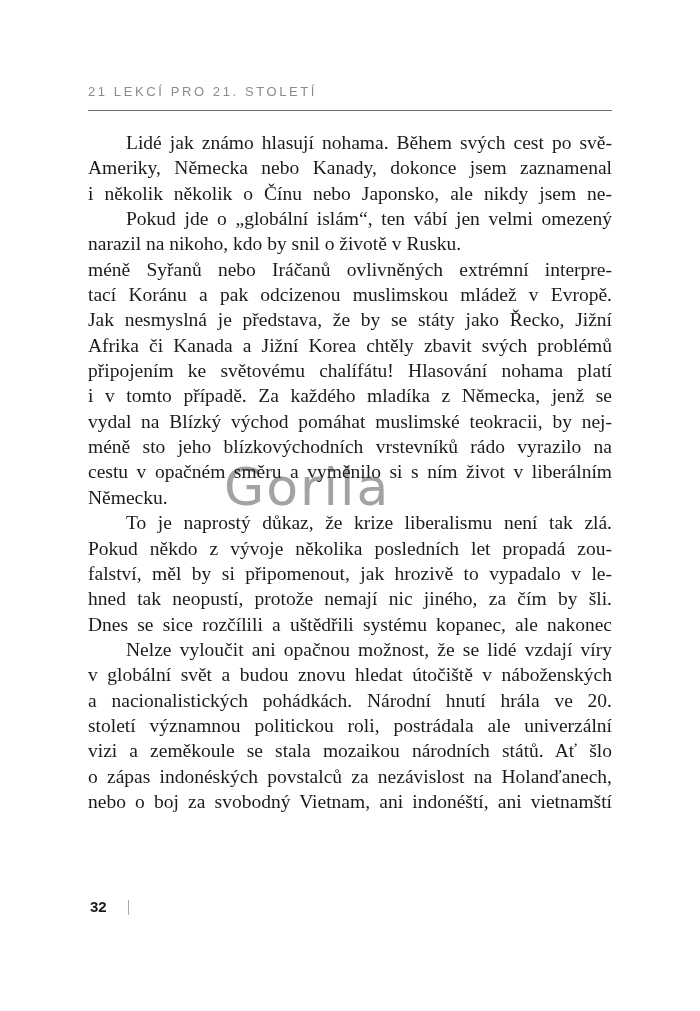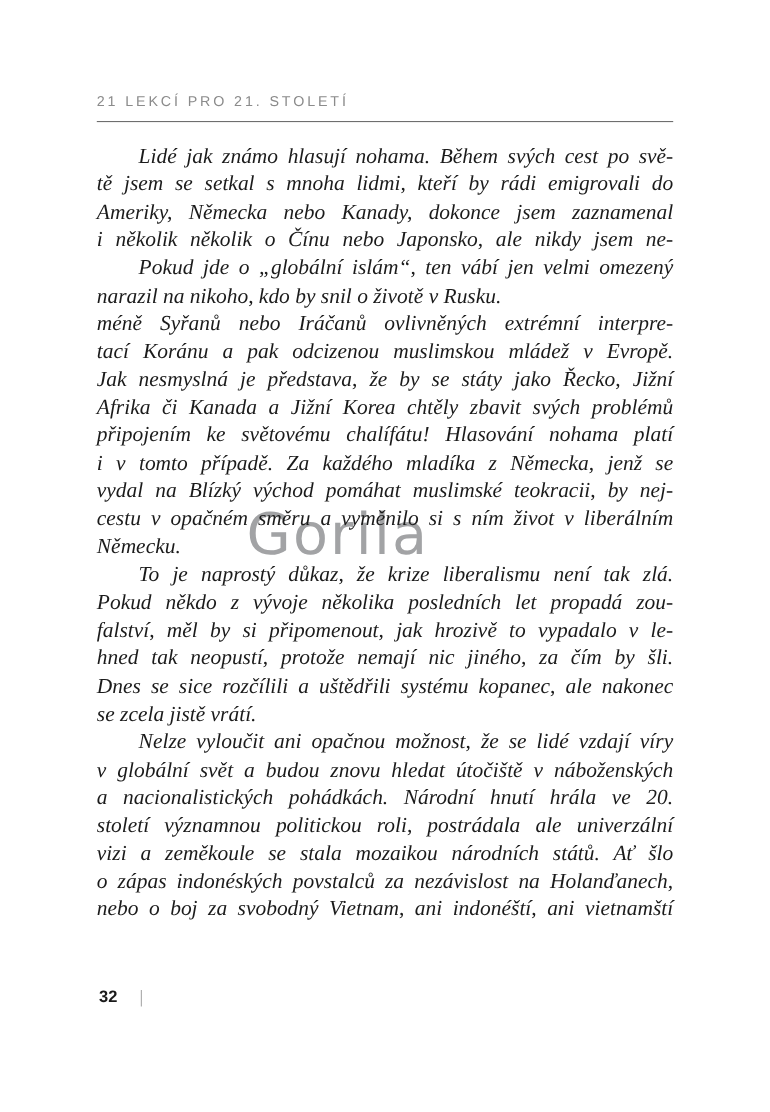--- a/index.html
+++ b/index.html
@@ -48,21 +48,20 @@
     width: 524px;
     z-index: 1;
     font-size: 19.5px;
     line-height: 25.35px;
     color: #1b1b1b;
   }
   .bline {
     text-align: justify;
     text-align-last: justify;
     white-space: normal;
-    font-style: italic;
   }
   .bline.endline { text-align-last: left; }
   .bline.indent { text-indent: 38px; }
   .footer {
     position: absolute;
     left: 90px;
     top: 897px;
     height: 18px;
     display: flex;
     align-items: flex-end;
@@ -85,40 +84,39 @@
 <body>
 
 <div class="page">
   <div class="running-head" style="color: rgb(139, 139, 139);">21 LEKCÍ PRO 21. STOLETÍ</div>
   <div class="head-rule"></div>
 
   <div class="watermark" style="color: rgb(162, 163, 165);">Gorila</div>
 
   <div class="text-column" style="color: rgb(27, 27, 27);">
       <div class="bline indent">Lidé jak známo hlasují nohama. Během svých cest po svě-</div>
-      <div class="bline">tě jsem se setkal s mnoha lidmi, kteří by rádi emigrovali do</div>
       <div class="bline">Ameriky, Německa nebo Kanady, dokonce jsem zaznamenal</div>
       <div class="bline">i několik několik o Čínu nebo Japonsko, ale nikdy jsem ne-</div>
       <div class="bline indent">Pokud jde o „globální islám“, ten vábí jen velmi omezený</div>
       <div class="bline endline">narazil na nikoho, kdo by snil o životě v Rusku.</div>
       <div class="bline">méně Syřanů nebo Iráčanů ovlivněných extrémní interpre-</div>
       <div class="bline">tací Koránu a pak odcizenou muslimskou mládež v Evropě.</div>
       <div class="bline">Jak nesmyslná je představa, že by se státy jako Řecko, Jižní</div>
       <div class="bline">Afrika či Kanada a Jižní Korea chtěly zbavit svých problémů</div>
       <div class="bline">připojením ke světovému chalífátu! Hlasování nohama platí</div>
       <div class="bline">i v tomto případě. Za každého mladíka z Německa, jenž se</div>
       <div class="bline">vydal na Blízký východ pomáhat muslimské teokracii, by nej-</div>
+      <div class="bline">méně sto jeho blízkovýchodních vrstevníků rádo vyrazilo na</div>
       <div class="bline">cestu v opačném směru a vyměnilo si s ním život v liberálním</div>
       <div class="bline endline">Německu.</div>
       <div class="bline indent">To je naprostý důkaz, že krize liberalismu není tak zlá.</div>
       <div class="bline">Pokud někdo z vývoje několika posledních let propadá zou-</div>
       <div class="bline">falství, měl by si připomenout, jak hrozivě to vypadalo v le-</div>
       <div class="bline">hned tak neopustí, protože nemají nic jiného, za čím by šli.</div>
       <div class="bline">Dnes se sice rozčílili a uštědřili systému kopanec, ale nakonec</div>
-      <div class="bline endline">se zcela jistě vrátí.</div>
       <div class="bline indent">Nelze vyloučit ani opačnou možnost, že se lidé vzdají víry</div>
       <div class="bline">v globální svět a budou znovu hledat útočiště v náboženských</div>
       <div class="bline">a nacionalistických pohádkách. Národní hnutí hrála ve 20.</div>
       <div class="bline">století významnou politickou roli, postrádala ale univerzální</div>
       <div class="bline">vizi a zeměkoule se stala mozaikou národních států. Ať šlo</div>
       <div class="bline">o zápas indonéských povstalců za nezávislost na Holanďanech,</div>
       <div class="bline">nebo o boj za svobodný Vietnam, ani indonéští, ani vietnamští</div>
     </div>
 
   <div class="footer">

